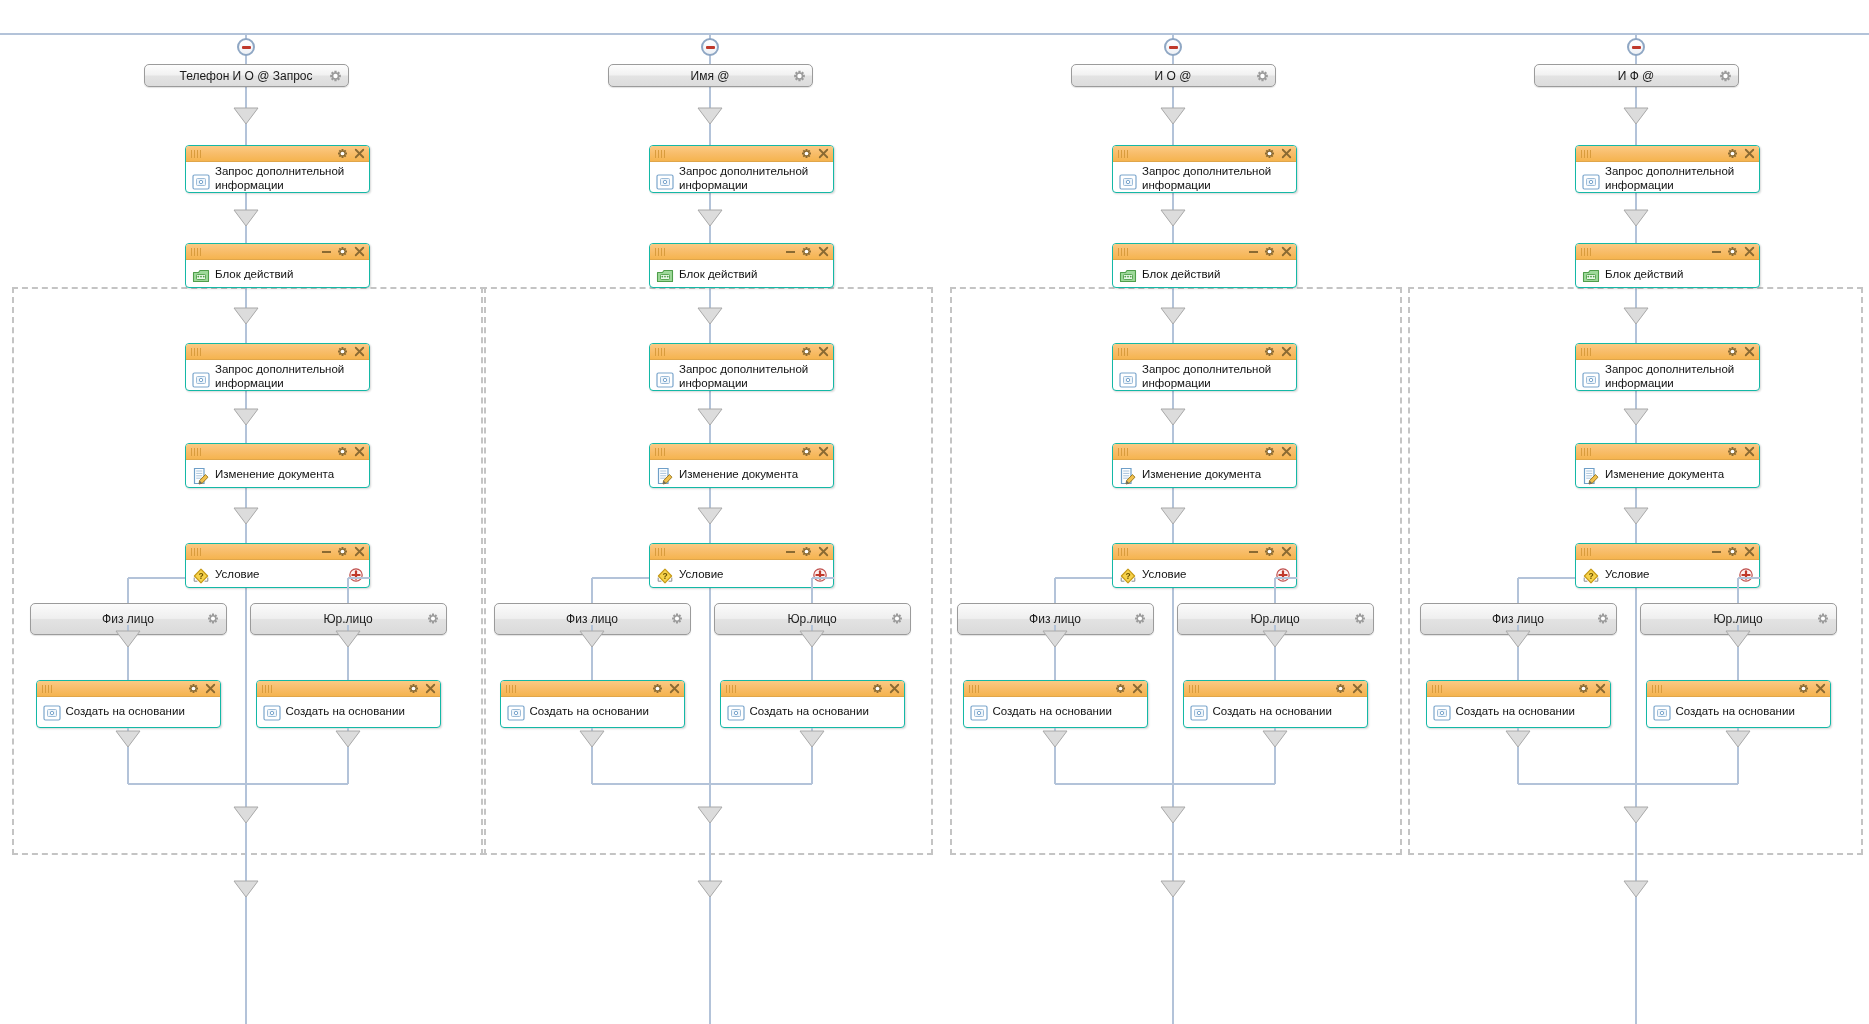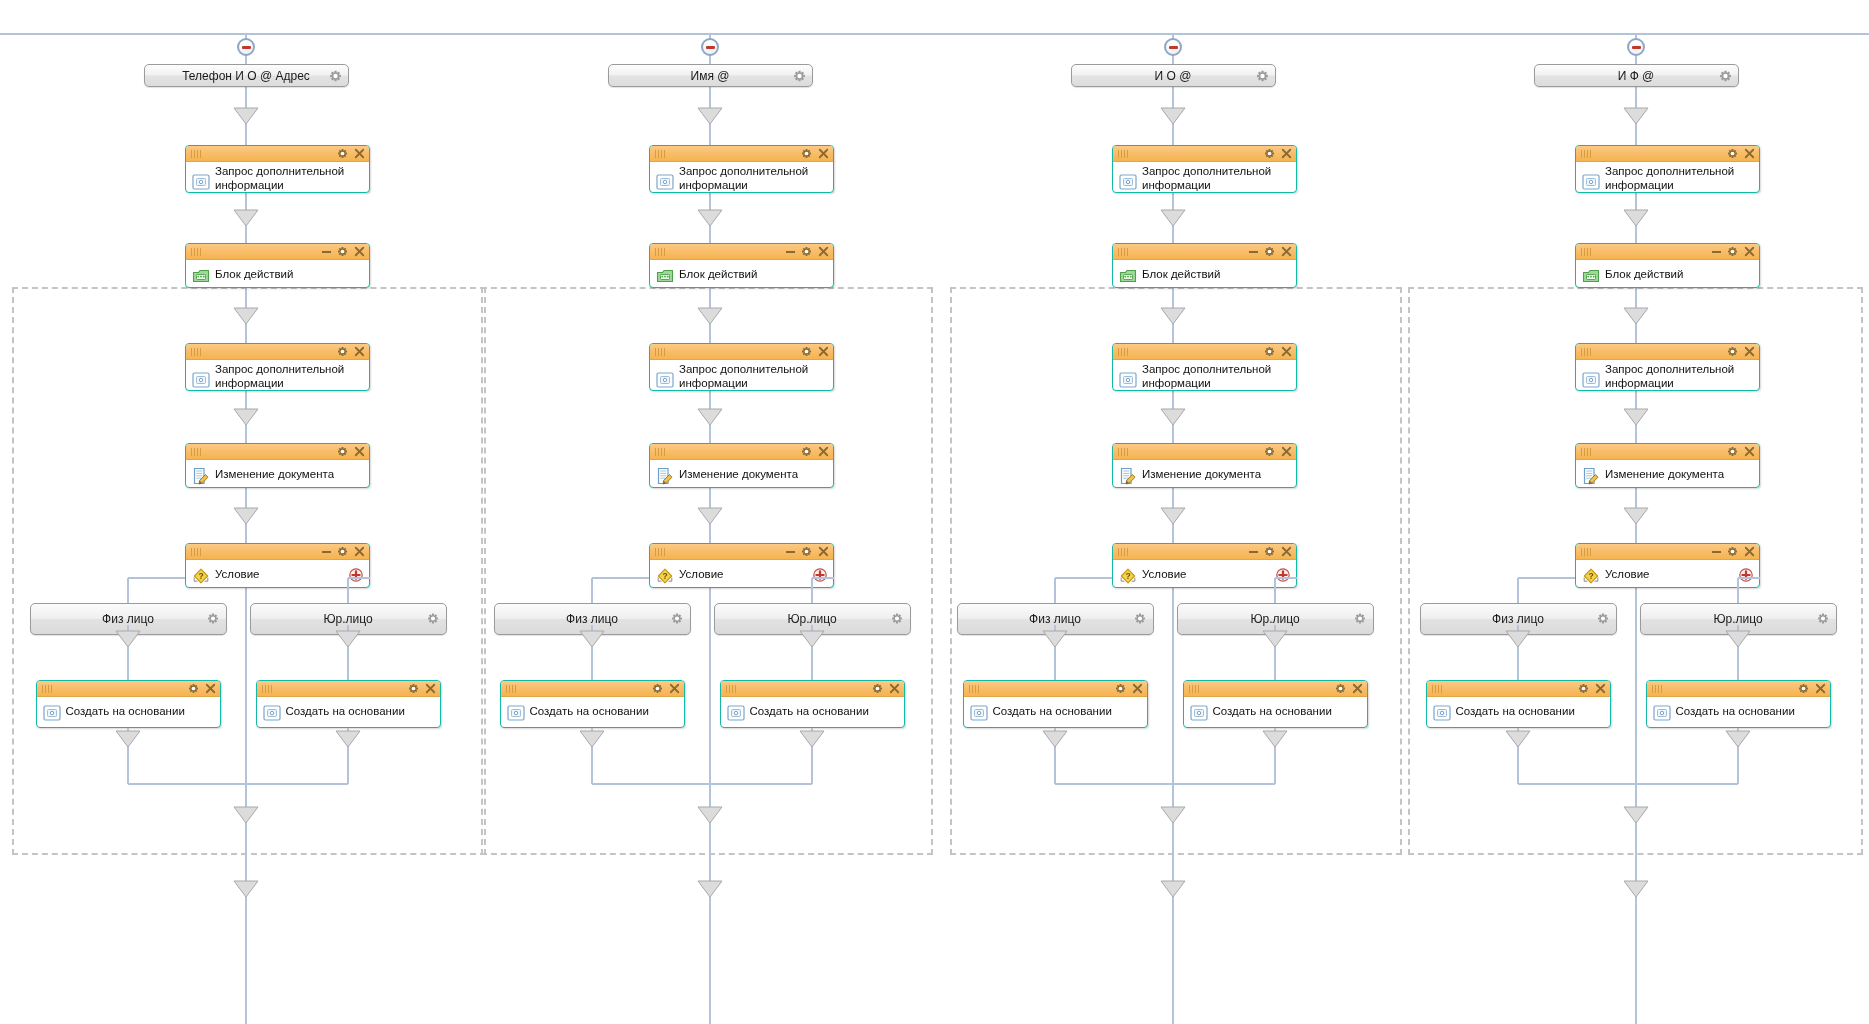--- a/index.html
+++ b/index.html
@@ -181,21 +181,21 @@
     <div class="hline" style="left: 0px; top: 33px; width: 1869px;"></div>
     <div class="dashed-box" style="left: 12px; top: 287px; width: 474px; height: 568px;"></div>
     <div class="dashed-box" style="left: 481px; top: 287px; width: 452px; height: 568px;"></div>
     <div class="dashed-box" style="left: 950px; top: 287px; width: 452px; height: 568px;"></div>
     <div class="dashed-box" style="left: 1408px; top: 287px; width: 455px; height: 568px;"></div>
     <div class="vline" style="left: 245px; top: 34px; height: 990px;"></div>
     <div class="minus-circle" style="left: 237px; top: 38px;">
       <i></i>
     </div>
     <div class="pill" style="left: 143.5px; top: 64px; width: 205px;">
-      <span>Телефон И О @ Адрес</span>
+      <span>Телефон И О @ Запрос</span>
       <span class="gear-slot"><svg width="13" height="13" viewBox="0 0 13 13">
           <path d="M11.84,5.36L11.84,7.64L10.03,7.65L9.81,8.19L11.08,9.47L9.47,11.08L8.19,9.81L7.65,10.03L7.64,11.84L5.36,11.84L5.35,10.03L4.81,9.81L3.53,11.08L1.92,9.47L3.19,8.19L2.97,7.65L1.16,7.64L1.16,5.36L2.97,5.35L3.19,4.81L1.92,3.53L3.53,1.92L4.81,3.19L5.35,2.97L5.36,1.16L7.64,1.16L7.65,2.97L8.19,3.19L9.47,1.92L11.08,3.53L9.81,4.81L10.03,5.35Z" fill="#9b9b9b"></path>
           <circle cx="6.5" cy="6.5" r="2.21" fill="#ffffff"></circle>
         </svg></span>
     </div>
     <div class="arrow-wrap" style="left: 233px; top: 107px;">
       <svg width="26" height="18" viewBox="0 0 26 18">
         <path d="M1 1 L25 1 L13 17 Z" fill="#dcdcdc" stroke="#a8a8a8" stroke-width="1" stroke-linejoin="round"></path>
       </svg>
     </div>

